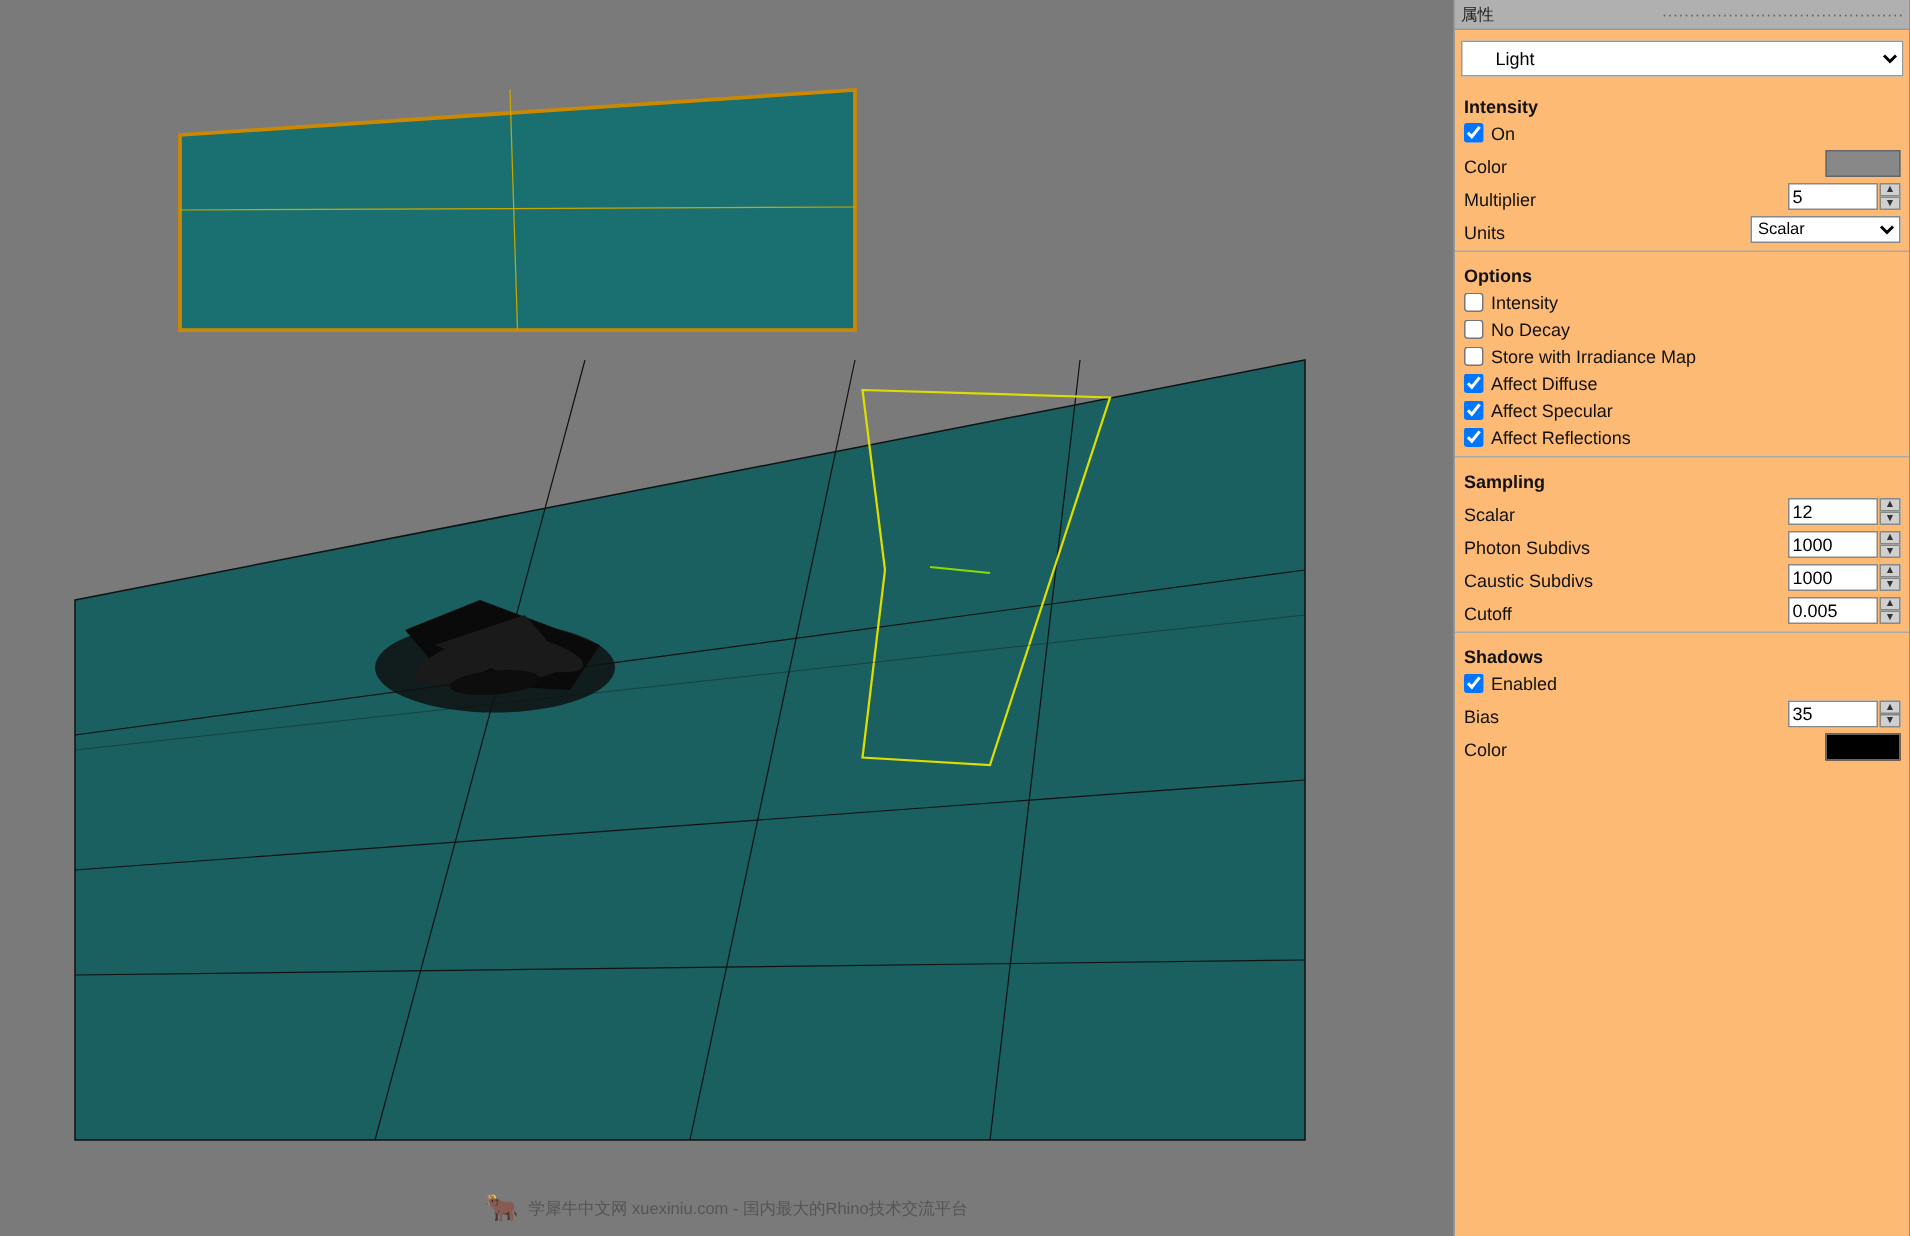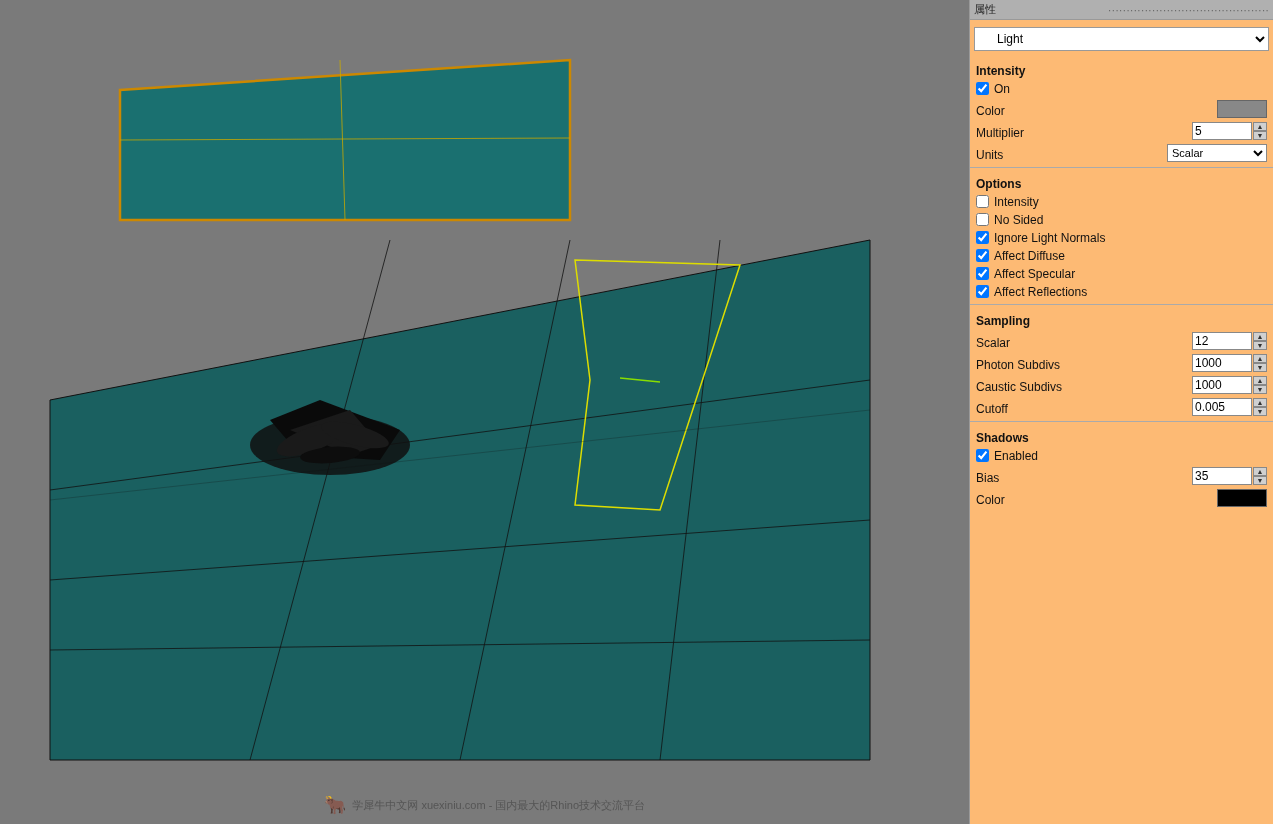--- a/index.html
+++ b/index.html
@@ -270,28 +270,28 @@
 
 
   <div class="checkbox-row">
     <input type="checkbox" style="">
     <span>Intensity</span>
   </div>
 
 
   <div class="checkbox-row">
     <input type="checkbox" style="">
-    <span>No Sided</span>
-  </div>
-
-
-  <div class="checkbox-row">
-    <input type="checkbox" checked="" style="">
-    <span>Ignore Light Normals</span>
-  </div>
+    <span>No Decay</span>
+  </div>
+
+  <div class="checkbox-row">
+    <input type="checkbox" style="">
+    <span>Store with Irradiance Map</span>
+  </div>
+
 
   <div class="checkbox-row">
     <input type="checkbox" checked="" style="">
     <span>Affect Diffuse</span>
   </div>
 
   <div class="checkbox-row">
     <input type="checkbox" checked="" style="">
     <span>Affect Specular</span>
   </div>

